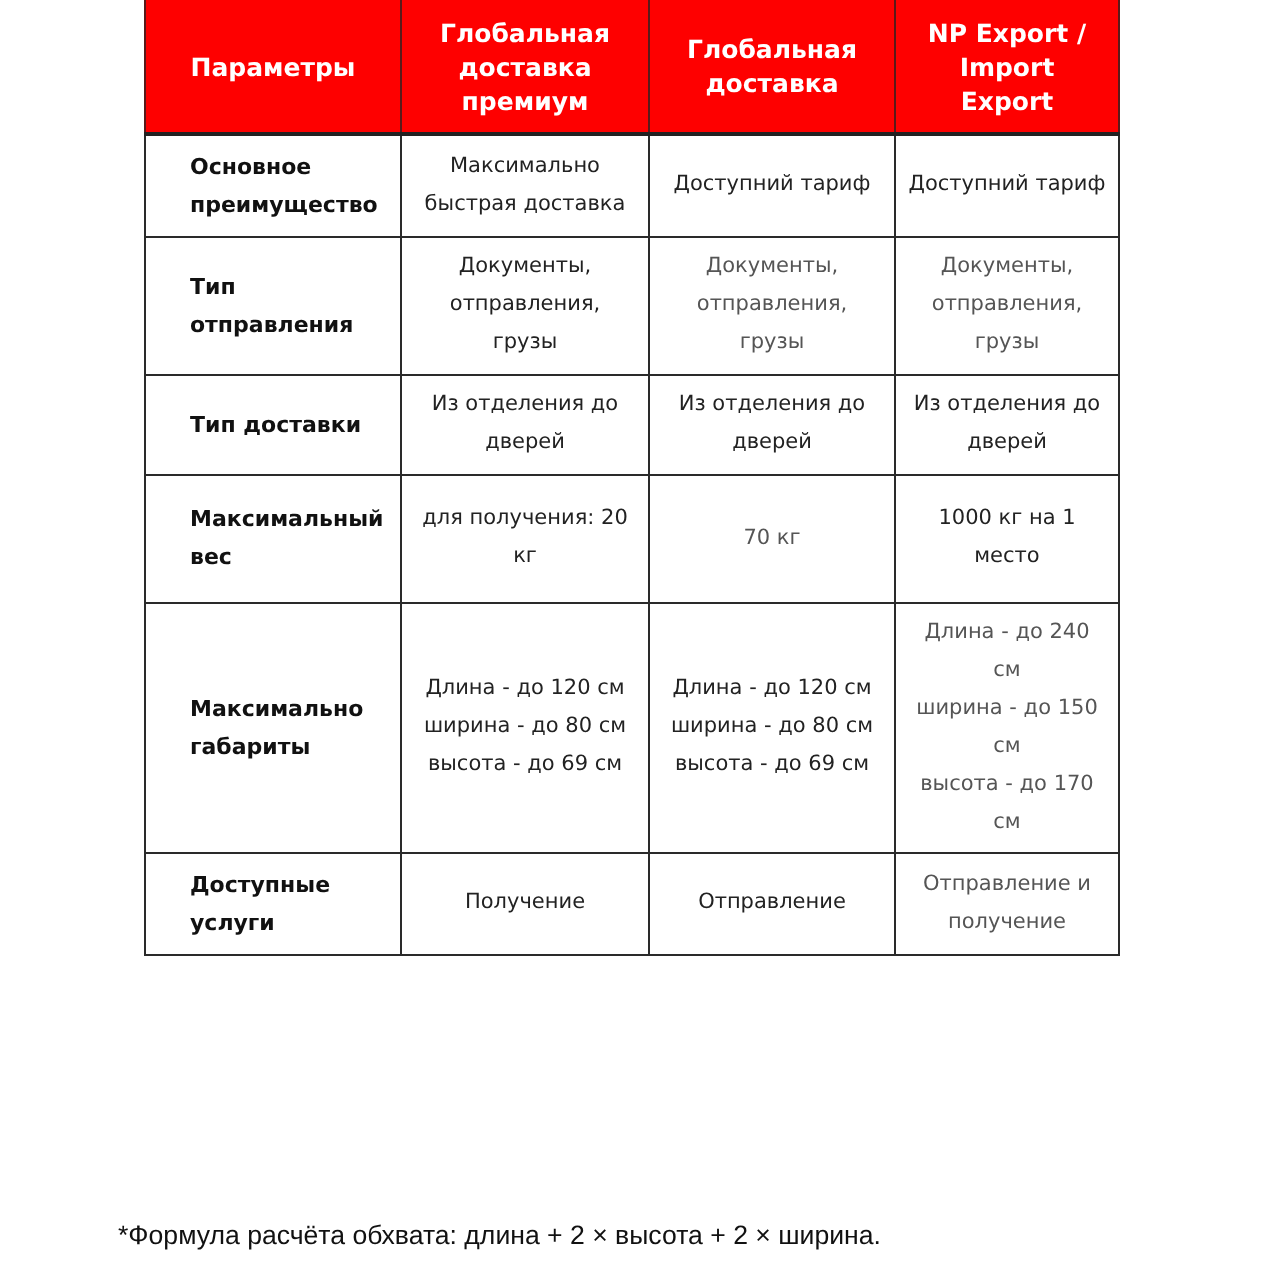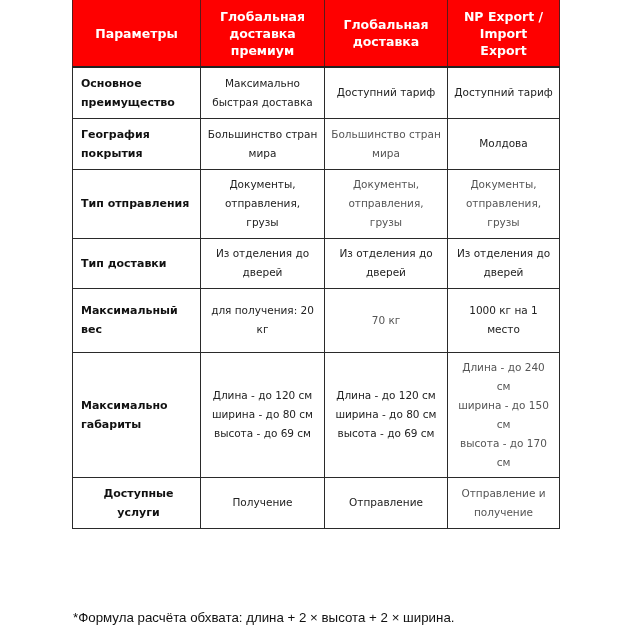--- a/index.html
+++ b/index.html
@@ -15,26 +15,26 @@
   .tbl th {
     background: #fe0000; color: #ffffff; font-weight: bold; font-size: 12.5px;
     line-height: 17px; text-align: center; vertical-align: middle; height: 67px;
     border-left: 1px solid #5a1a1a; border-right: 1px solid #5a1a1a; border-bottom: 2px solid #222;
     padding: 0 4px; box-sizing: border-box;
   }
   .tbl td {
     border: 1.5px solid #2a2a2a; font-size: 10.5px; line-height: 19px; color: #222;
     text-align: center; vertical-align: middle; padding: 2px 4px; box-sizing: border-box;
   }
-  .tbl td.param { text-align: left; font-weight: bold; font-size: 11px; color: #111; padding-left: 8px; }
-  .tbl td.param.centered { text-align: center; }
+  .tbl td.param { text-align: left; font-weight: bold; font-size: 11px; color: #111; padding-left: 22px; }
+  .tbl td.param.centered { text-align: left; }
   .tbl td.muted { color: #555; }
   .line { display: block; }
   .footnote {
-    position: absolute; left: 73px; top: 610px; font-family: "Liberation Sans", sans-serif;
+    position: absolute; left: 59px; top: 610px; font-family: "Liberation Sans", sans-serif;
     font-size: 13.3px; color: #111; white-space: nowrap;
   }
 </style>
 </head>
 <body>
 
 <table class="tbl">
   <colgroup>
       <col class="c0">
       <col class="c1">
@@ -70,37 +70,20 @@
         </td>
       <td>
           <span class="line">Максимально</span>
           <span class="line">быстрая доставка</span>
         </td>
       <td>
           <span class="line">Доступний тариф</span>
         </td>
       <td>
           <span class="line">Доступний тариф</span>
-        </td>
-    </tr>
-    <tr style="height:51px">
-      <td class="param">
-          <span class="line">География</span>
-          <span class="line">покрытия</span>
-        </td>
-      <td>
-          <span class="line">Большинство стран</span>
-          <span class="line">мира</span>
-        </td>
-      <td class="muted">
-          <span class="line">Большинство стран</span>
-          <span class="line">мира</span>
-        </td>
-      <td>
-          <span class="line">Молдова</span>
         </td>
     </tr>
     <tr style="height:69px">
       <td class="param">
           <span class="line">Тип отправления</span>
         </td>
       <td>
           <span class="line">Документы,</span>
           <span class="line">отправления,</span>
           <span class="line">грузы</span>

